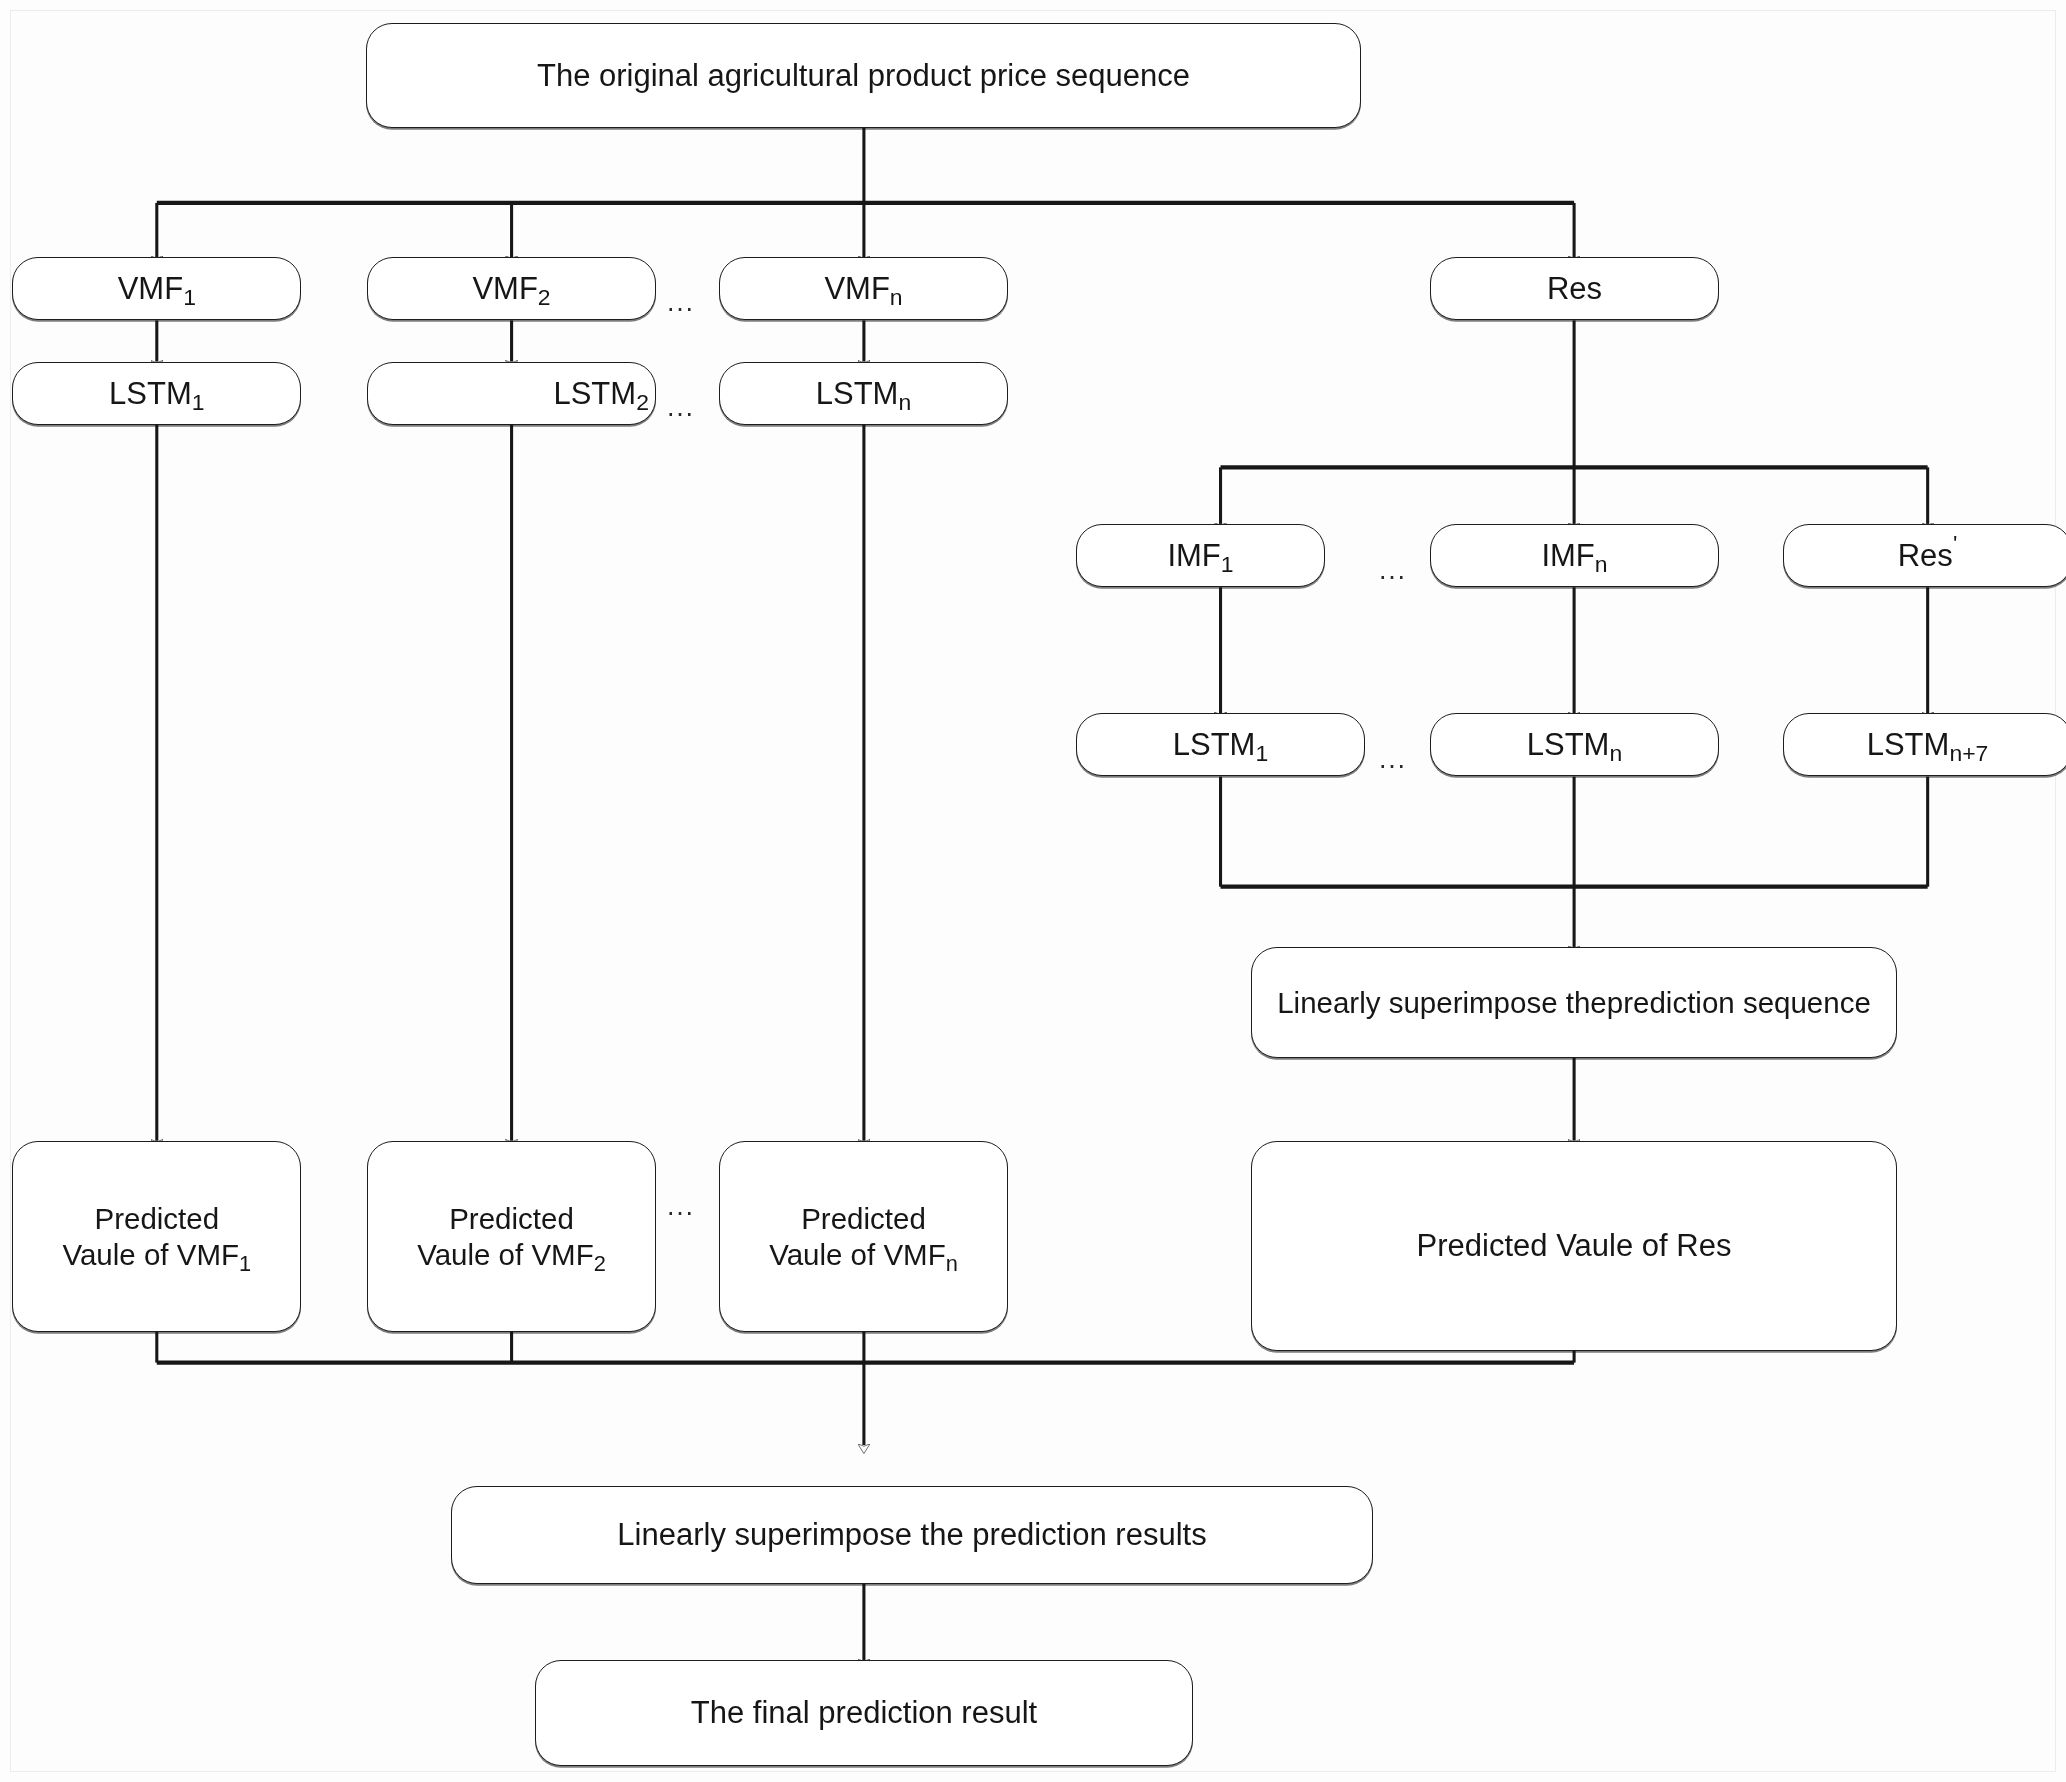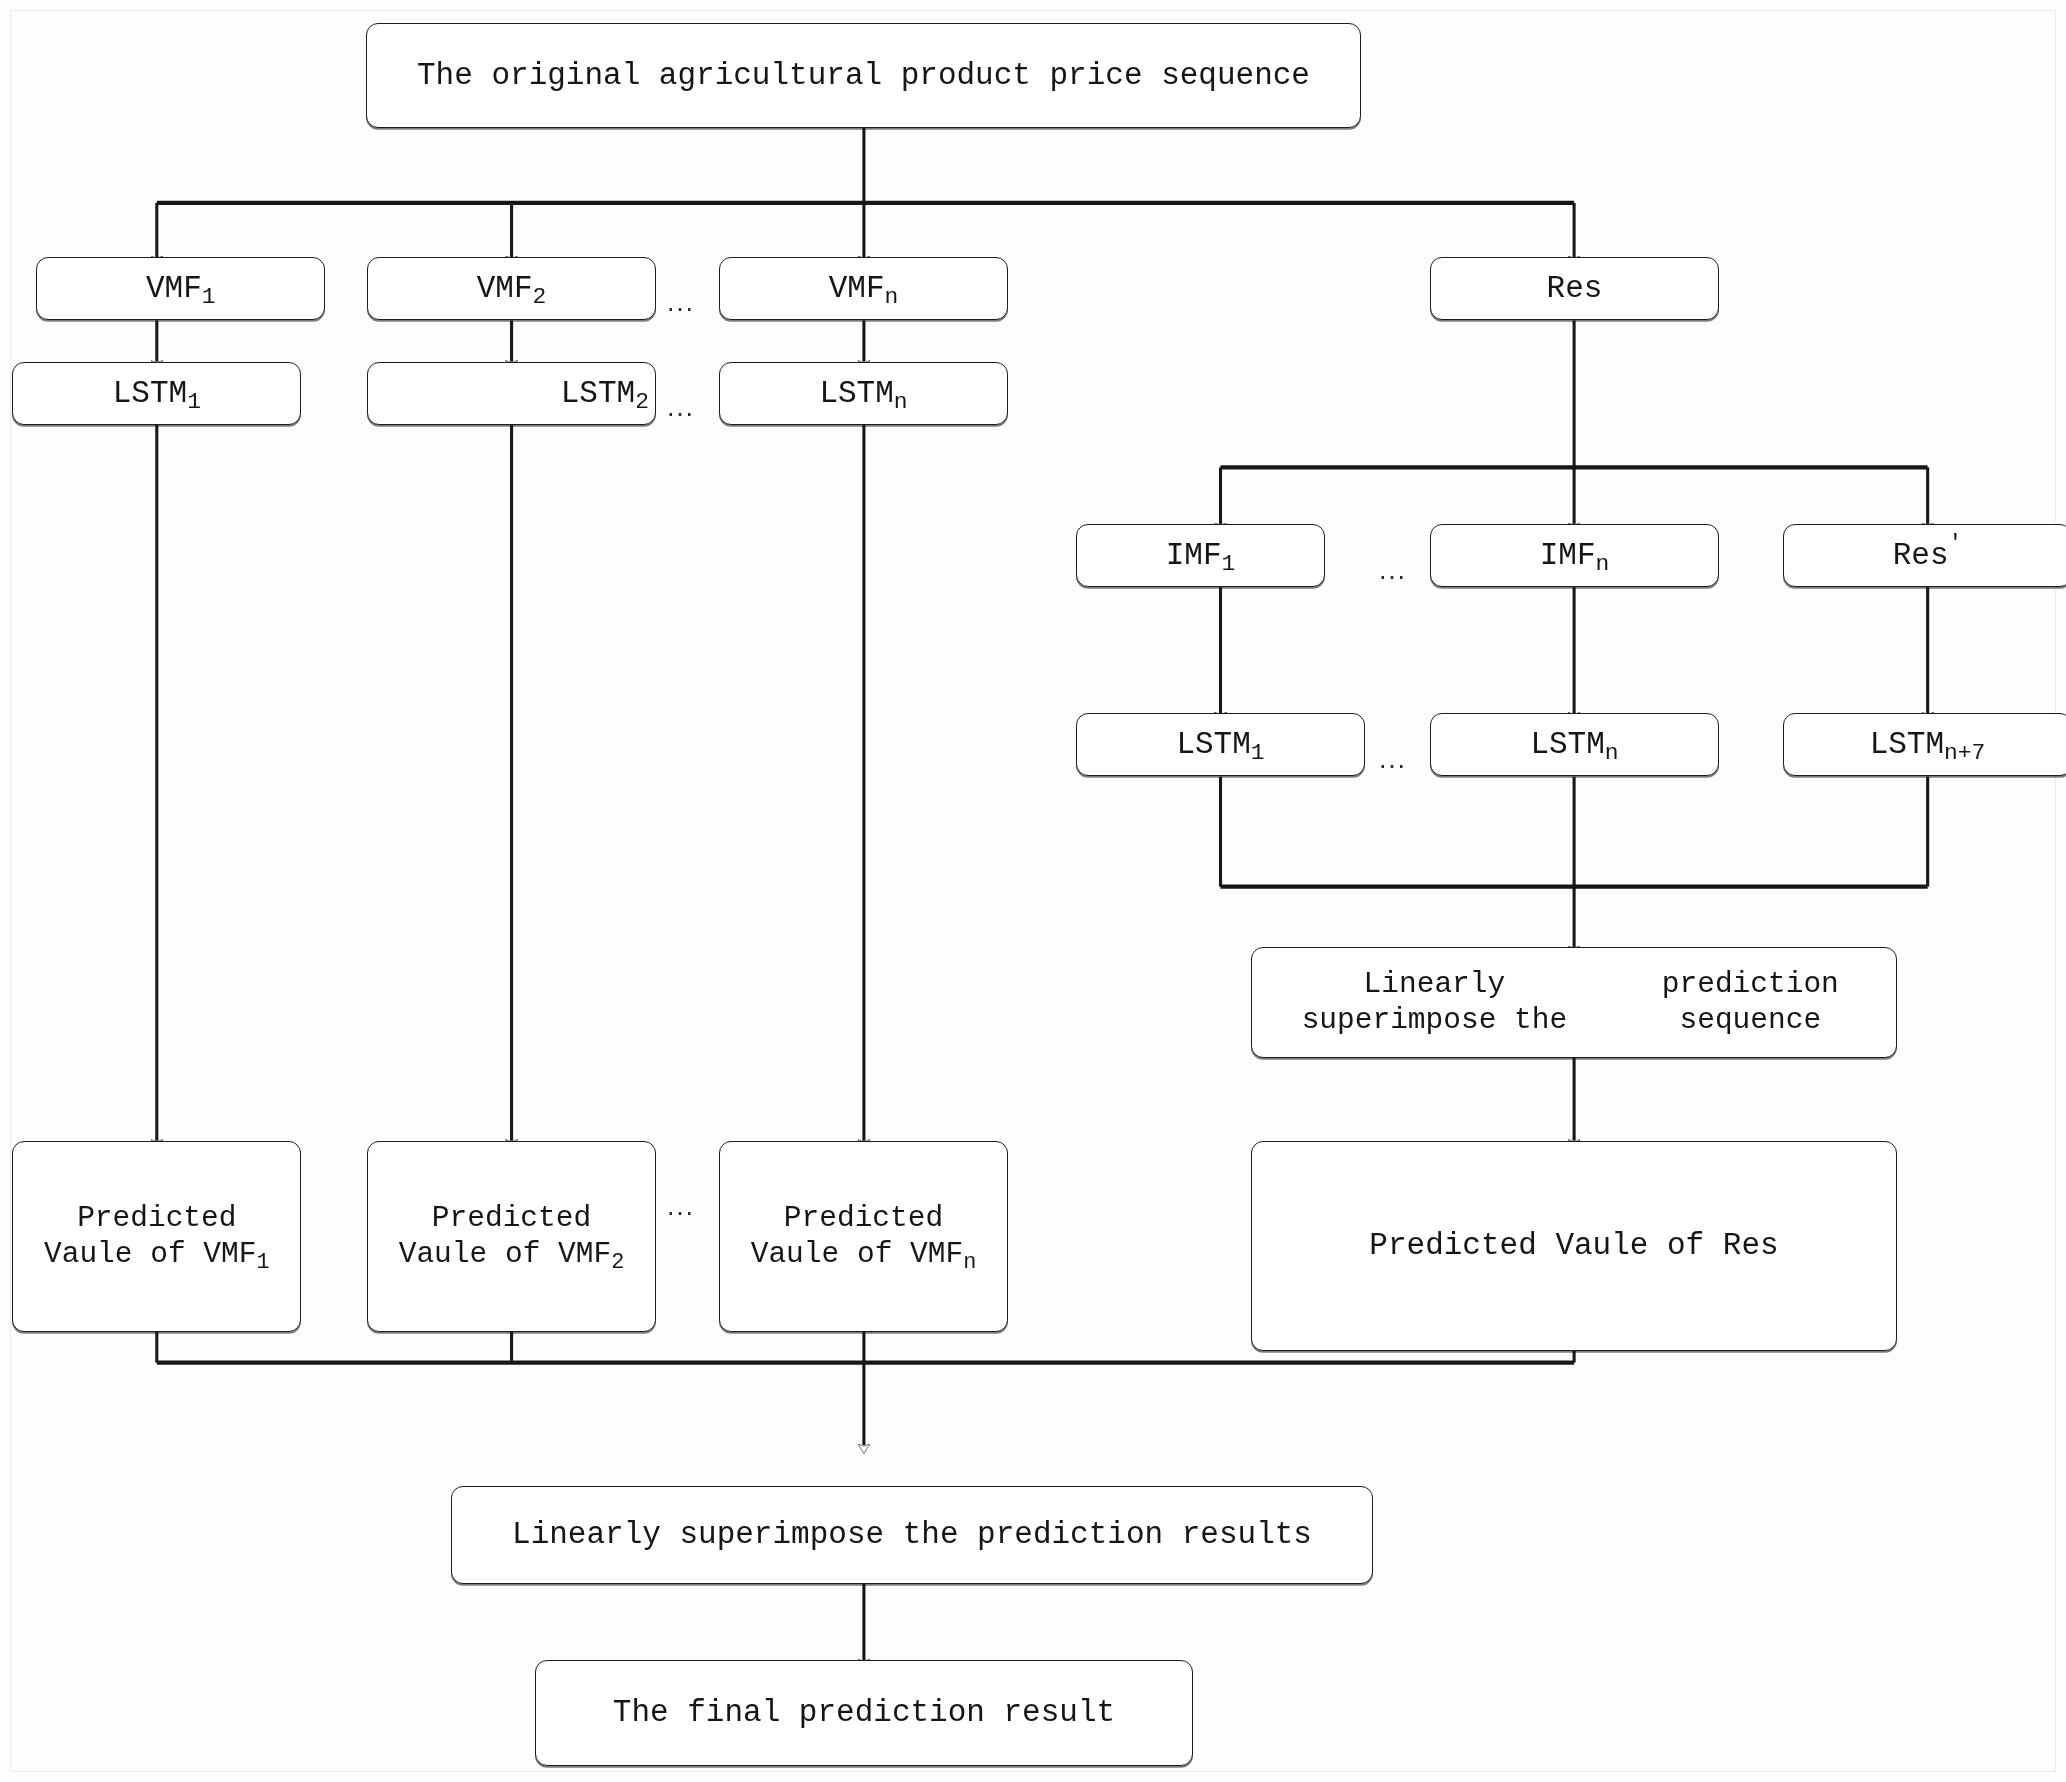--- a/index.html
+++ b/index.html
@@ -23,30 +23,29 @@
     height: 1762px;
     border: 1.8px solid #ececec;
     box-sizing: border-box;
     pointer-events: none;
   }
   .node {
     position: absolute;
     box-sizing: border-box;
     background: #ffffff;
     border: 1.8px solid #1d1d1d;
-    border-radius: 12px;
+    border-radius: 26px;
     display: flex;
     align-items: center;
     justify-content: center;
     text-align: center;
     color: #161616;
     line-height: 1.22;
     padding: 2.5px 6.1px;
     box-shadow: 0 1.8px 0 0 rgba(20,20,20,0.55);
-    font-family: Liberation Mono, monospace;
   }
   .node .lbl { display: block; }
   .node sub {
     font-size: 0.74em;
     vertical-align: baseline;
     position: relative;
     top: 0.30em;
     line-height: 1;
   }
   .node sup {
@@ -128,21 +127,21 @@
     <path d="M255,2216 L2560,2216" stroke-width="7"></path>
     <path d="M1405,2216 L1405,2350" stroke-width="5" marker-end="url(#ah)"></path>
 
     <path d="M1405,2510 L1405,2700" stroke-width="5" marker-end="url(#ah)"></path>
   </svg>
 
   <div class="node" style="left:366px; top:23.4px; width:995px; height:105px; font-size:31px;">
     <span class="lbl">The original agricultural product price sequence</span>
   </div>
 
-  <div class="node" style="left:12.3px; top:257px; width:289px; height:63px; font-size:31px;margin-left:24px;">
+  <div class="node" style="left:12.3px; top:257px; width:289px; height:63px; font-size:31px;">
     <span class="lbl"><span>VMF</span><sub>1</sub></span>
   </div>
 
   <div class="node" style="left:367px; top:257px; width:289px; height:63px; font-size:31px;">
     <span class="lbl"><span>VMF</span><sub>2</sub></span>
   </div>
 
   <div class="ellipsis" style="left:667px; top:289px; font-size:27px;">...</div>
 
   <div class="node" style="left:719px; top:257px; width:289px; height:63px; font-size:31px;">

